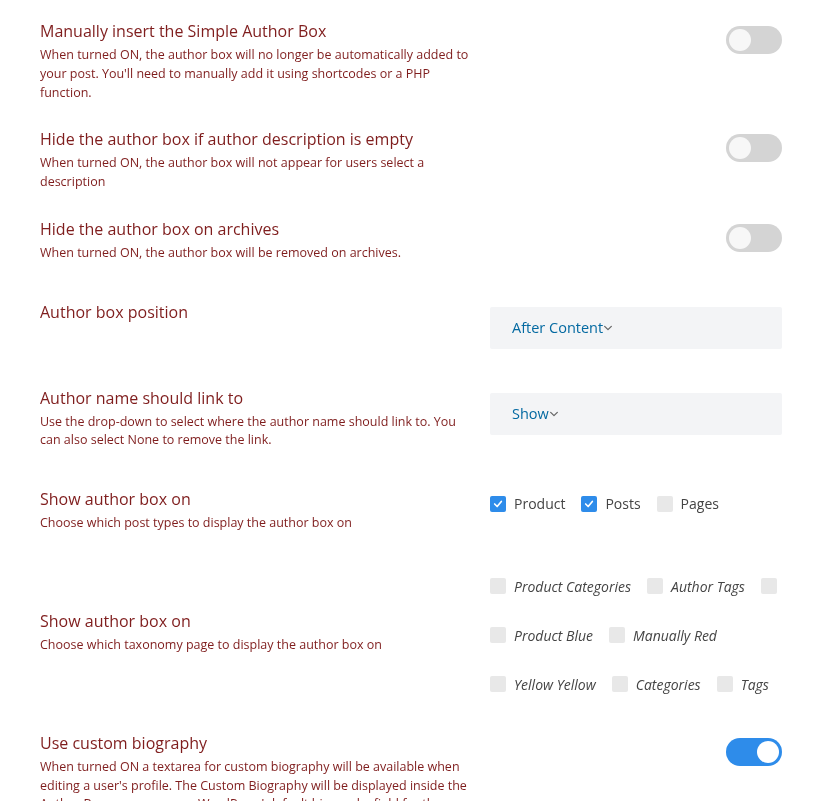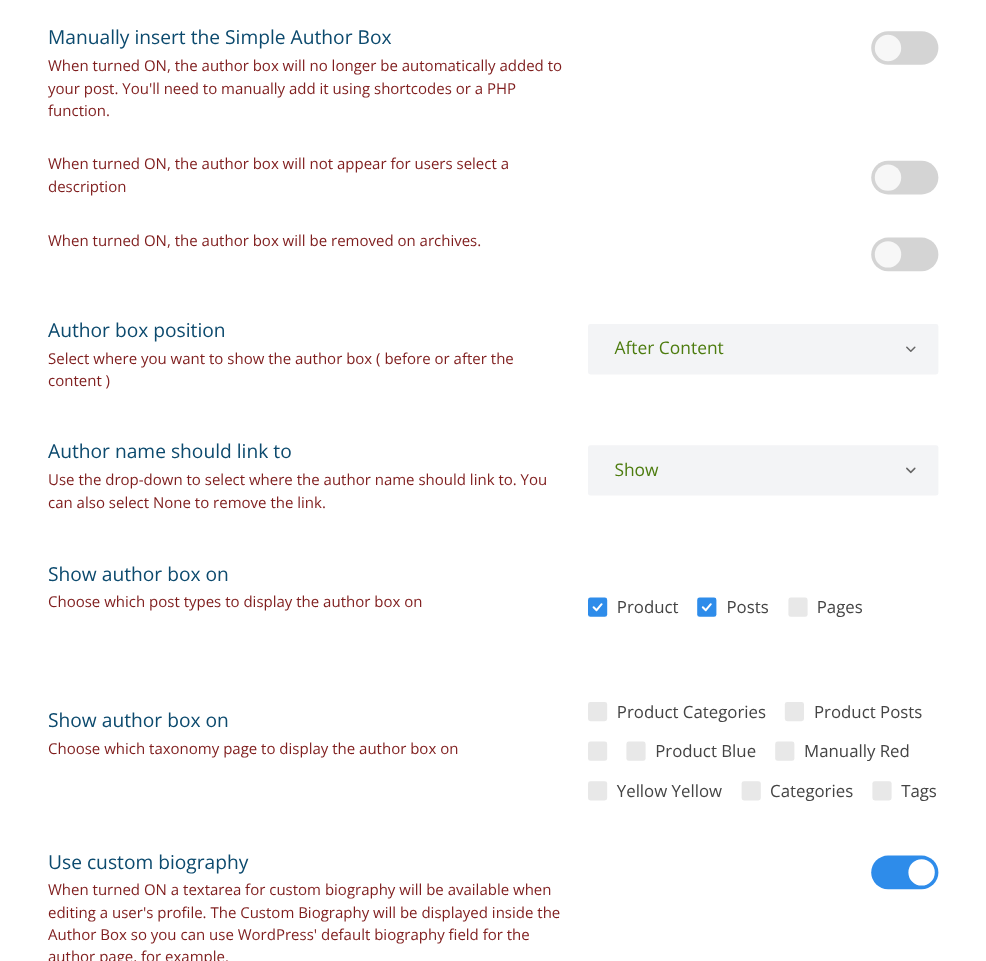--- a/index.html
+++ b/index.html
@@ -17,21 +17,21 @@
     align-items: flex-start;
     margin-bottom: 26px;
   }
   .row.wide-gap { margin-bottom: 38px; }
   .left {
     flex: 0 0 450px;
     padding-right: 20px;
   }
   .title {
     font-size: 16px;
-    color: #0c4a6e;
+    color: #7f1d1d;
     margin: 0 0 4px 0;
     font-weight: 400;
   }
   .desc {
     font-size: 12.5px;
     color: #7f1d1d;
     line-height: 1.5;
     margin: 0;
   }
   .right {
@@ -73,44 +73,44 @@
   }
   
   .select {
     width: 100%;
     background: #f3f4f6;
     border: none;
     border-radius: 2px;
     height: 42px;
     display: flex;
     align-items: center;
-    justify-content: space-between;
+    justify-content: flex-start;
     padding: 0 18px 0 22px;
-    color: #4d7c0f;
+    color: #0369a1;
     cursor: pointer;
     font-size: 14.5px;
   }
   .chev {
     width: 10px;
     height: 10px;
     flex: 0 0 10px;
   }
   .chev svg { display:block; }
   
   .check-row {
     display: flex;
     flex-wrap: wrap;
     gap: 14px 16px;
     width: 100%;
     justify-content: flex-start;
     align-items: center;
-    margin-top: 24px;
   }
   .check-row.multi {
-    row-gap: 14px;
+    row-gap: 30px;
+    font-style: italic;
   }
   .chk {
     display: inline-flex;
     align-items: center;
     gap: 8px;
     cursor: pointer;
   }
   .box {
     width: 16px;
     height: 16px;
@@ -141,44 +141,45 @@
   </div>
   <div class="right">
     <div class="toggle">
       <div class="knob"></div>
     </div>
   </div>
 </div>
 
 <div class="row">
   <div class="left">
+    <p class="title">Hide the author box if author description is empty</p>
     <p class="desc">When turned ON, the author box will not appear for users select a description</p>
   </div>
   <div class="right">
     <div class="toggle">
       <div class="knob"></div>
     </div>
   </div>
 </div>
 
 <div class="row wide-gap">
   <div class="left">
+    <p class="title">Hide the author box on archives</p>
     <p class="desc">When turned ON, the author box will be removed on archives.</p>
   </div>
   <div class="right">
     <div class="toggle">
       <div class="knob"></div>
     </div>
   </div>
 </div>
 
 <div class="row wide-gap">
   <div class="left">
     <p class="title">Author box position</p>
-    <p class="desc">Select where you want to show the author box ( before or after the content )</p>
   </div>
   <div class="right">
     <div class="select">
       <span>After Content</span>
       <span class="chev">
         <svg viewBox="0 0 12 12" width="10" height="10">
             <path d="M2 4 L6 8 L10 4" stroke="#666" stroke-width="1.5" fill="none" stroke-linecap="round" stroke-linejoin="round"></path>
           </svg>
       </span>
     </div>
@@ -239,21 +240,21 @@
     <p class="desc">Choose which taxonomy page to display the author box on</p>
   </div>
   <div class="right left-align">
     <div class="check-row multi" id="taxonomies-container">
         <label class="chk">
           <span class="box"></span>
           <span class="chk-label">Product Categories</span>
         </label>
         <label class="chk">
           <span class="box"></span>
-          <span class="chk-label">Product Posts</span>
+          <span class="chk-label">Author Tags</span>
         </label>
         <label class="chk">
           <span class="box"></span>
         </label>
         <label class="chk">
           <span class="box"></span>
           <span class="chk-label">Product Blue</span>
         </label>
         <label class="chk">
           <span class="box"></span>

